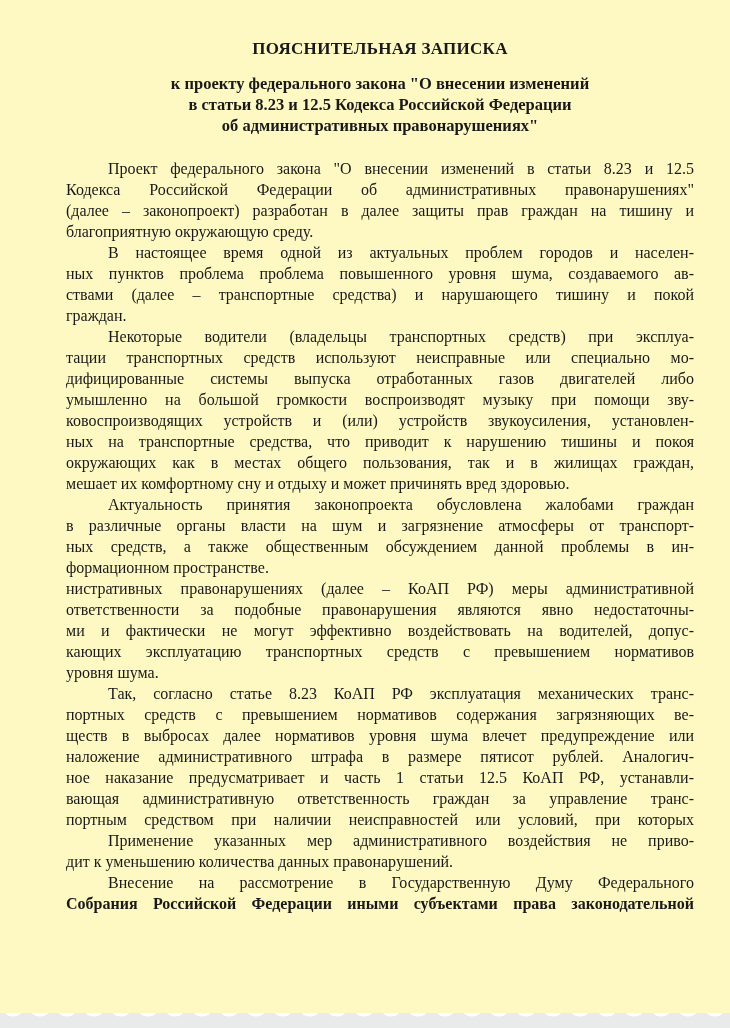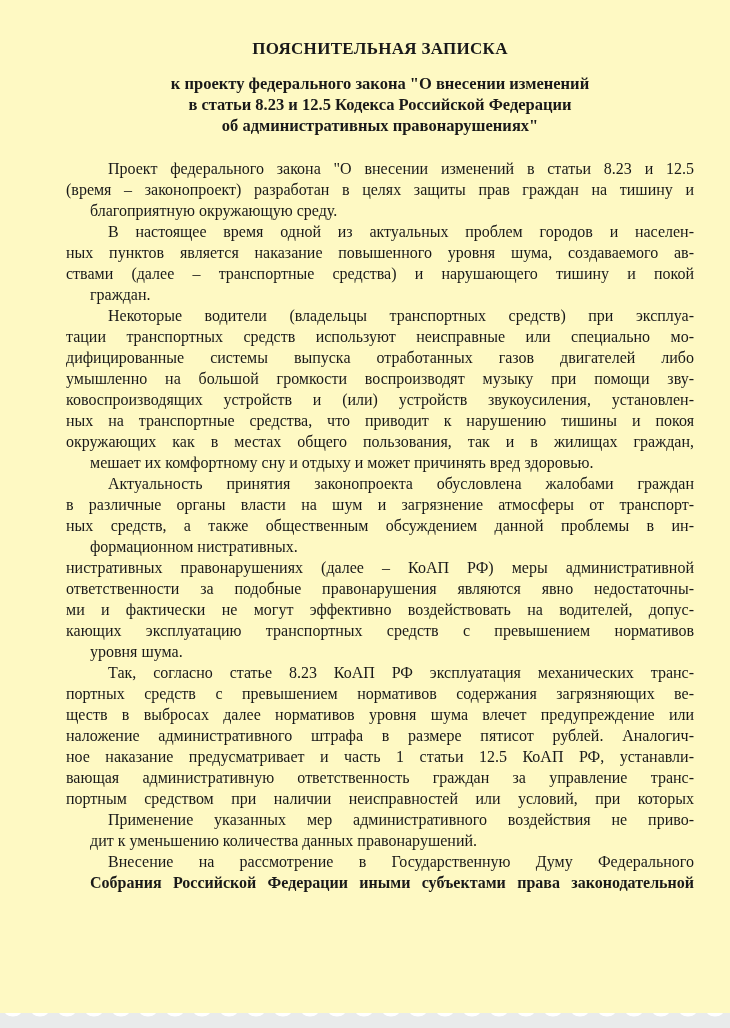--- a/index.html
+++ b/index.html
@@ -39,21 +39,21 @@
     font-size: 16px;
   }
   .para { margin: 0; }
   .line {
     line-height: 21px;
     text-align: justify;
     text-align-last: justify;
     white-space: normal;
   }
   .line.first { text-indent: 42px; }
-  .line.last  { text-align-last: left; margin-left: 24px; }
+  .line.last  { text-align-last: left; }
   .line.last.force-justify { text-align-last: justify; font-weight: bold; }
   .scan-edge {
     position: absolute;
     left: 0;
     right: 0;
     bottom: 0;
     height: 15px;
     background-image: radial-gradient(14px 9px at 13px -2px, #ffffff 8px, #e9ebeb 9px);
     background-size: 27px 15px;
     background-repeat: repeat-x;
@@ -66,44 +66,45 @@
   <div class="doc">
     <div class="title">ПОЯСНИТЕЛЬНАЯ ЗАПИСКА</div>
     <div class="subtitle">
         <div>к проекту федерального закона "О внесении изменений</div>
         <div>в статьи 8.23 и 12.5 Кодекса Российской Федерации</div>
         <div>об административных правонарушениях"</div>
       </div>
     <div class="body-text">
         <div class="para">
           <div class="line first">Проект федерального закона "О внесении изменений в статьи 8.23 и 12.5</div>
-          <div class="line">(время – законопроект) разработан в целях защиты прав граждан на тишину и</div>
+          <div class="line">Кодекса Российской Федерации об административных правонарушениях"</div>
+          <div class="line">(далее – законопроект) разработан в далее защиты прав граждан на тишину и</div>
           <div class="line last">благоприятную окружающую среду.</div>
         </div>
         <div class="para">
           <div class="line first">В настоящее время одной из актуальных проблем городов и населен-</div>
-          <div class="line">ных пунктов является наказание повышенного уровня шума, создаваемого ав-</div>
+          <div class="line">ных пунктов проблема проблема повышенного уровня шума, создаваемого ав-</div>
           <div class="line">ствами (далее – транспортные средства) и нарушающего тишину и покой</div>
           <div class="line last">граждан.</div>
         </div>
         <div class="para">
           <div class="line first">Некоторые водители (владельцы транспортных средств) при эксплуа-</div>
           <div class="line">тации транспортных средств используют неисправные или специально мо-</div>
           <div class="line">дифицированные системы выпуска отработанных газов двигателей либо</div>
           <div class="line">умышленно на большой громкости воспроизводят музыку при помощи зву-</div>
           <div class="line">ковоспроизводящих устройств и (или) устройств звукоусиления, установлен-</div>
           <div class="line">ных на транспортные средства, что приводит к нарушению тишины и покоя</div>
           <div class="line">окружающих как в местах общего пользования, так и в жилищах граждан,</div>
           <div class="line last">мешает их комфортному сну и отдыху и может причинять вред здоровью.</div>
         </div>
         <div class="para">
           <div class="line first">Актуальность принятия законопроекта обусловлена жалобами граждан</div>
           <div class="line">в различные органы власти на шум и загрязнение атмосферы от транспорт-</div>
           <div class="line">ных средств, а также общественным обсуждением данной проблемы в ин-</div>
-          <div class="line last">формационном нистративных.</div>
+          <div class="line last">формационном пространстве.</div>
         </div>
         <div class="para">
           <div class="line">нистративных правонарушениях (далее – КоАП РФ) меры административной</div>
           <div class="line">ответственности за подобные правонарушения являются явно недостаточны-</div>
           <div class="line">ми и фактически не могут эффективно воздействовать на водителей, допус-</div>
           <div class="line">кающих эксплуатацию транспортных средств с превышением нормативов</div>
           <div class="line last">уровня шума.</div>
         </div>
         <div class="para">
           <div class="line first">Так, согласно статье 8.23 КоАП РФ эксплуатация механических транс-</div>

